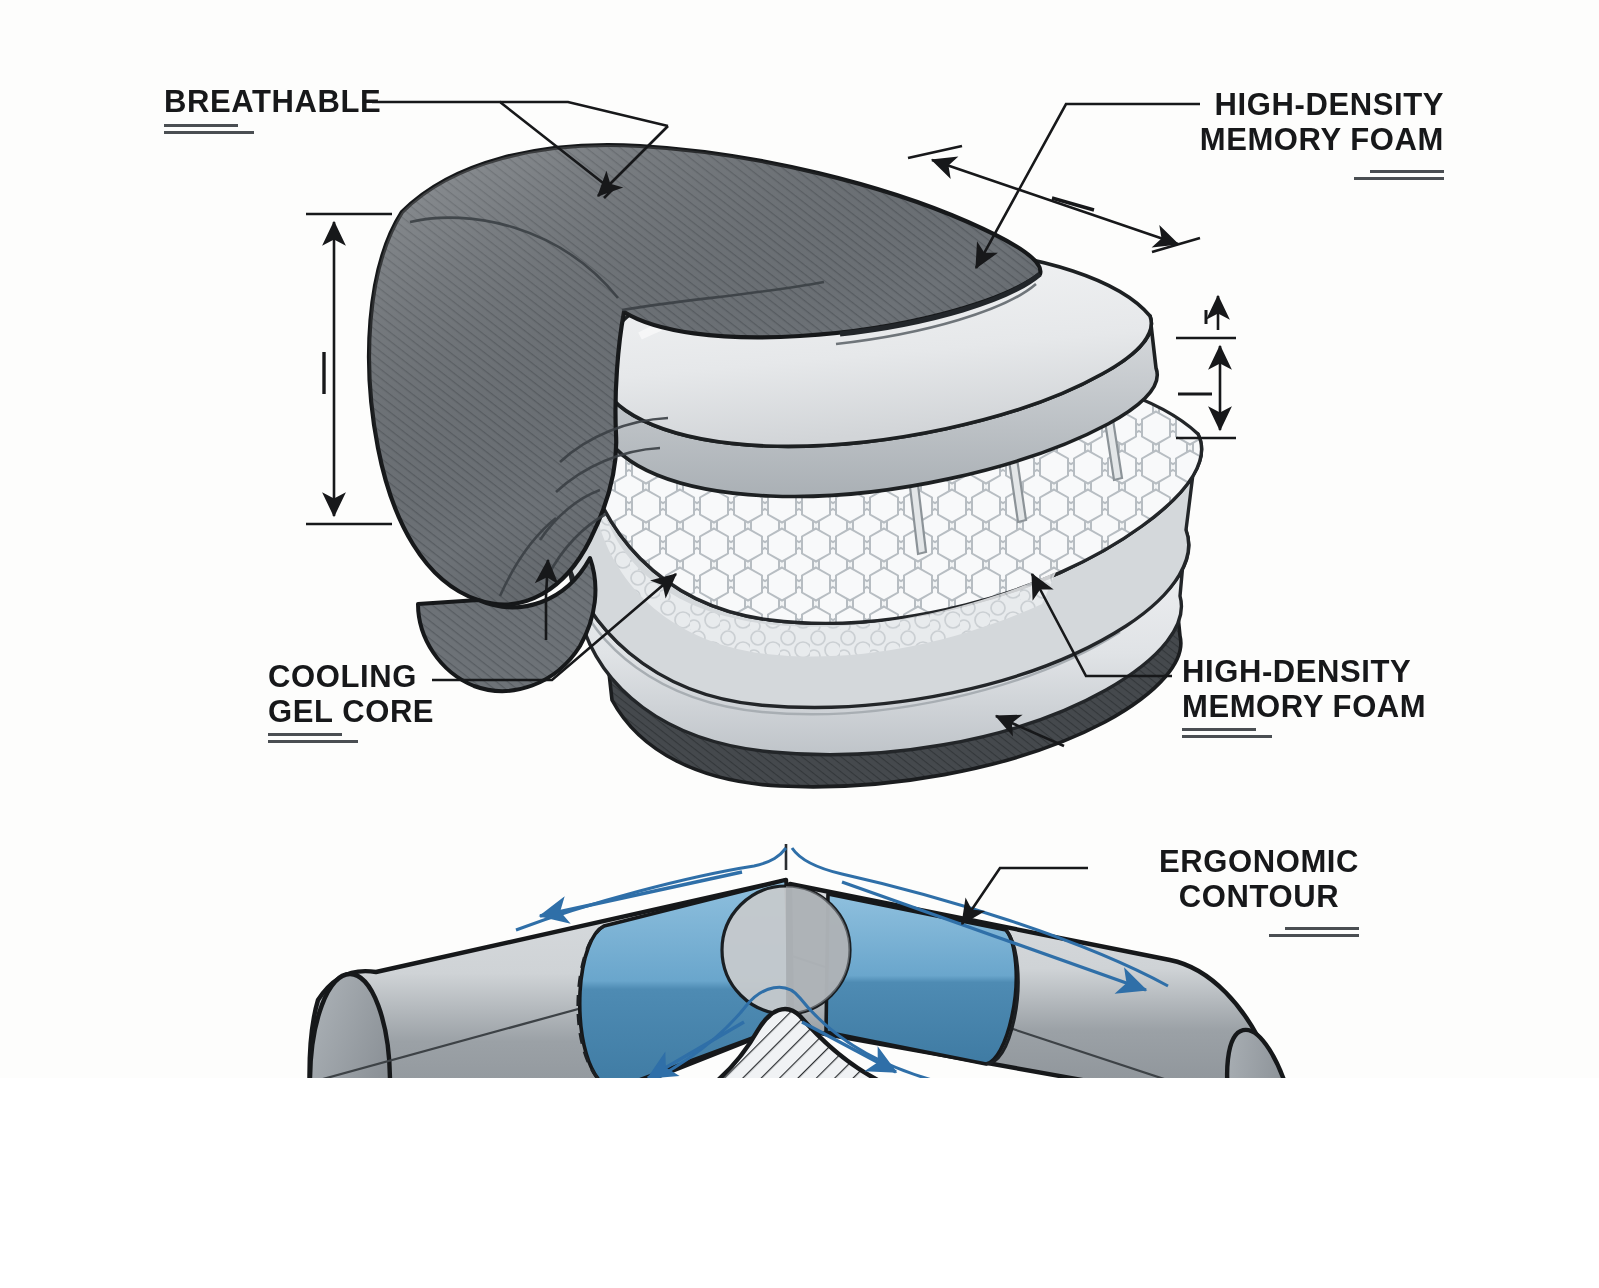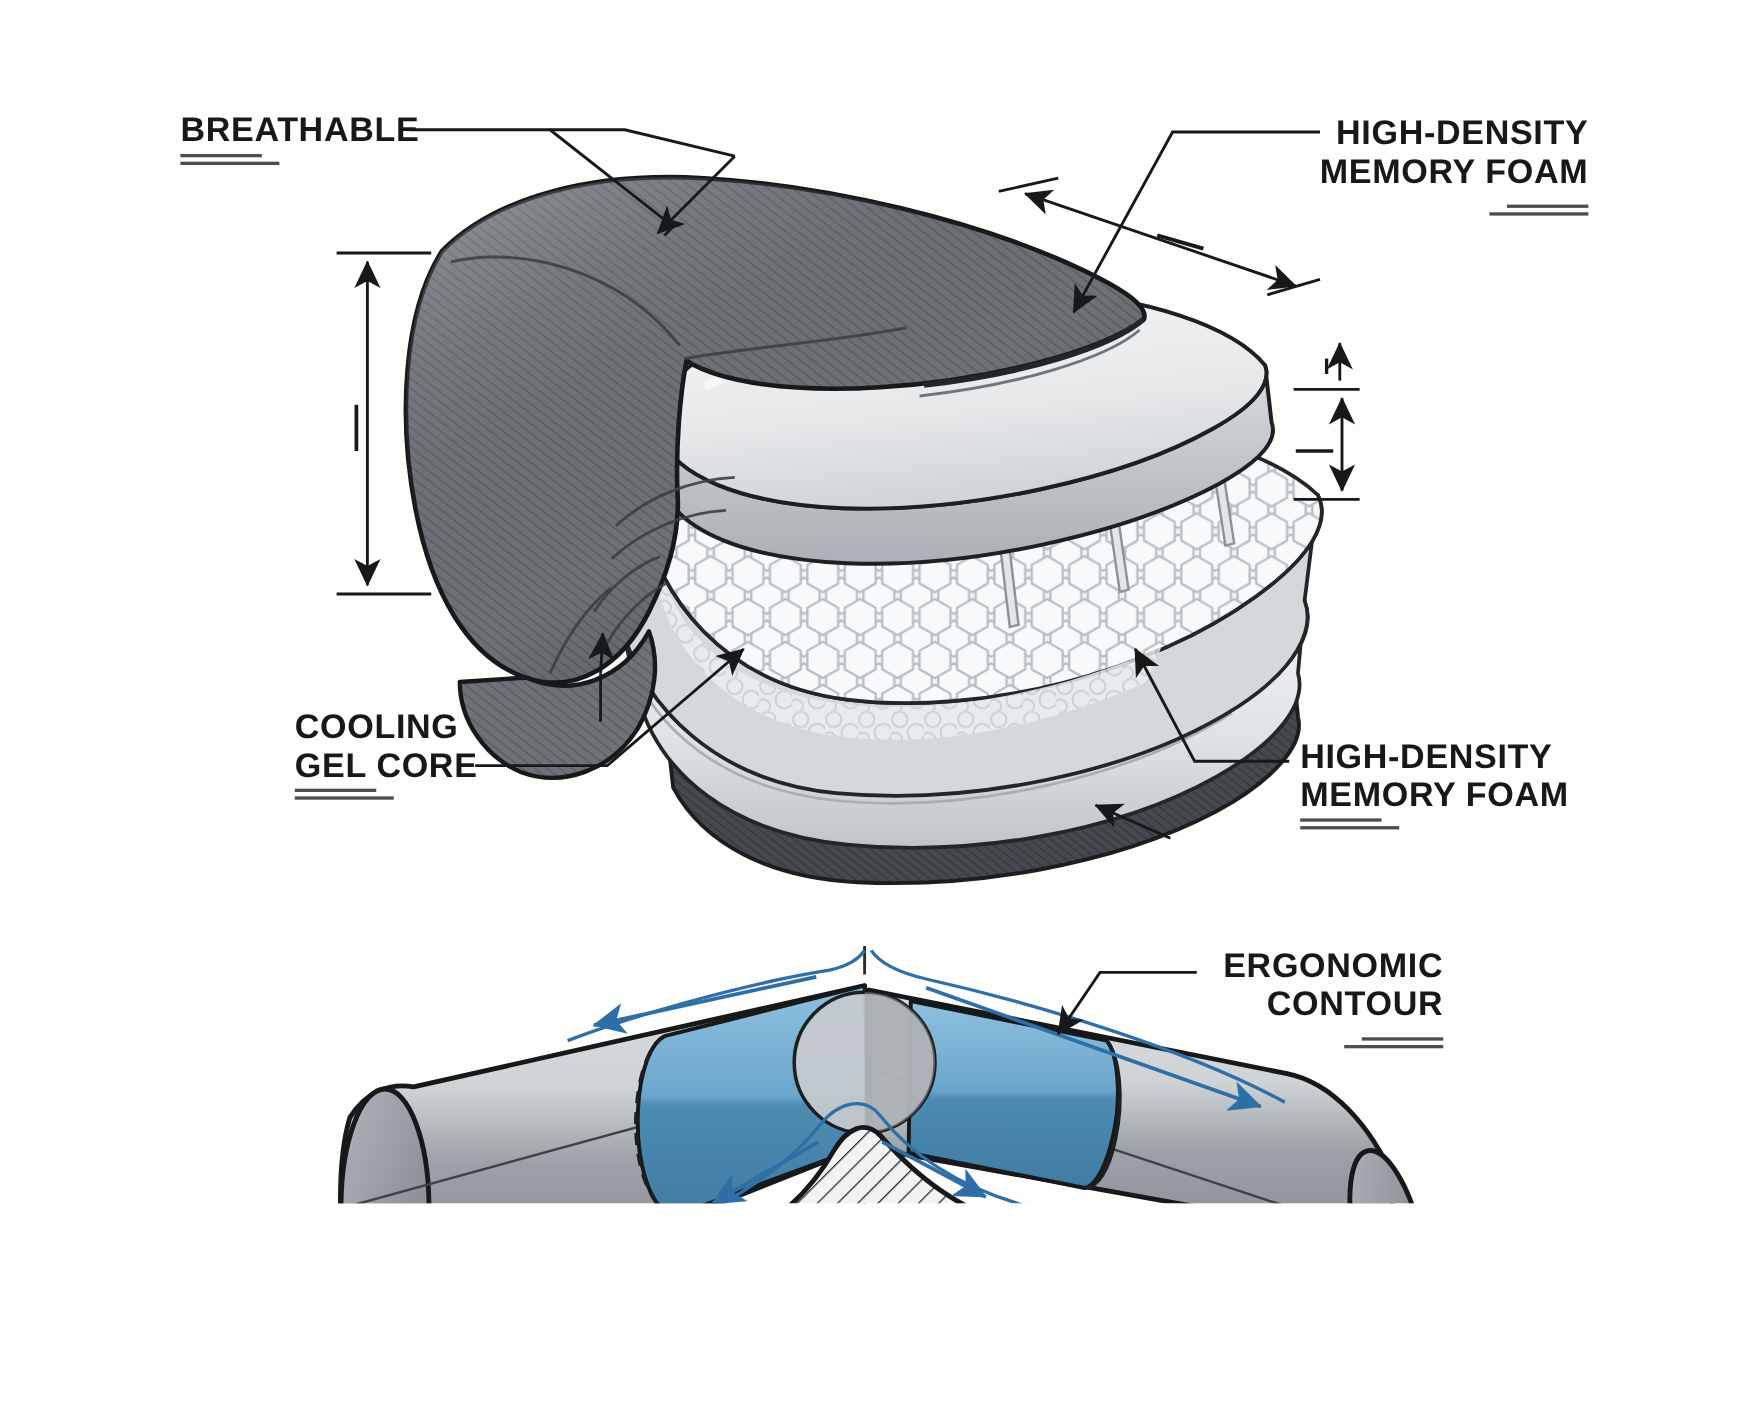--- a/index.html
+++ b/index.html
@@ -1,17 +1,17 @@
 <!DOCTYPE html>
 <html><head>
 <meta charset="utf-8">
 <style>
   html,body{margin:0;padding:0;background:#ffffff;}
   body{font-family:"Liberation Sans",sans-serif;}
-  #stage{position:relative;width:1599px;height:1078px;background:#fdfdfc;overflow:hidden;margin-top:16px;}
+  #stage{position:relative;width:1599px;height:1078px;background:#fdfdfc;overflow:hidden;}
   svg.layer{position:absolute;left:0;top:0;width:1599px;height:1288px;}
   .cal-label{position:absolute;color:#17181a;font-weight:700;letter-spacing:.6px;line-height:1.12;
     font-size:31px;font-family:"Liberation Sans",sans-serif;text-transform:uppercase;}
   .cal-label .ln{display:block;white-space:nowrap;}
   .rules{margin-top:9px;}
   .rules i{display:block;background:#4a4e52;height:3px;margin-top:4px;}
   .rules i.a{width:74px;}
   .rules i.b{width:90px;}
   .ralign{text-align:right;}
   .ralign .rules{display:flex;flex-direction:column;align-items:flex-end;}
@@ -308,33 +308,33 @@
 
   <div class="cal-label ralign" style="right:155px; top:88px;">
     <span class="ln">HIGH-DENSITY</span>
     <span class="ln">MEMORY FOAM</span>
     <span class="rules">
         <i class="a"></i>
         <i class="b"></i>
       </span>
   </div>
 
-  <div class="cal-label" style="left:268px; top:628px;">
+  <div class="cal-label" style="left:268px; top:660px;">
     <span class="ln">COOLING</span>
     <span class="ln">GEL CORE</span>
     <span class="rules"><i class="a"></i><i class="b"></i></span>
   </div>
 
   <div class="cal-label" style="left:1182px; top:655px;">
     <span class="ln">HIGH-DENSITY</span>
     <span class="ln">MEMORY FOAM</span>
     <span class="rules"><i class="a"></i><i class="b"></i></span>
   </div>
 
-  <div class="cal-label ralign" style="left:1112px; top:845px;">
+  <div class="cal-label ralign" style="left:1159px; top:845px;text-align:center;">
     <span class="ln">ERGONOMIC</span>
     <span class="ln">CONTOUR</span>
     <span class="rules">
         <i class="a"></i>
         <i class="b"></i>
       </span>
   </div>
 
 </div>
 

